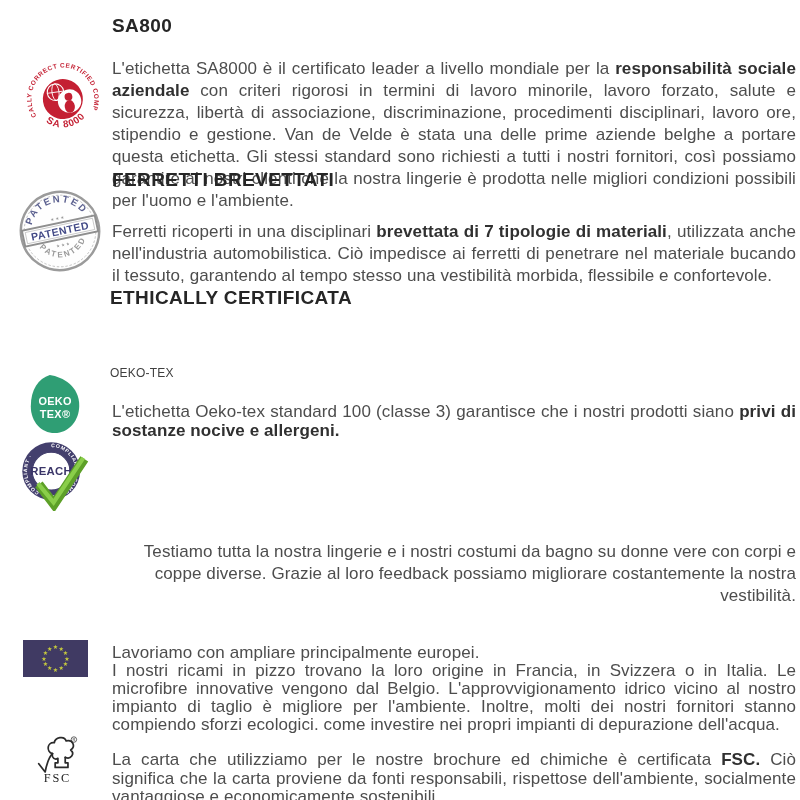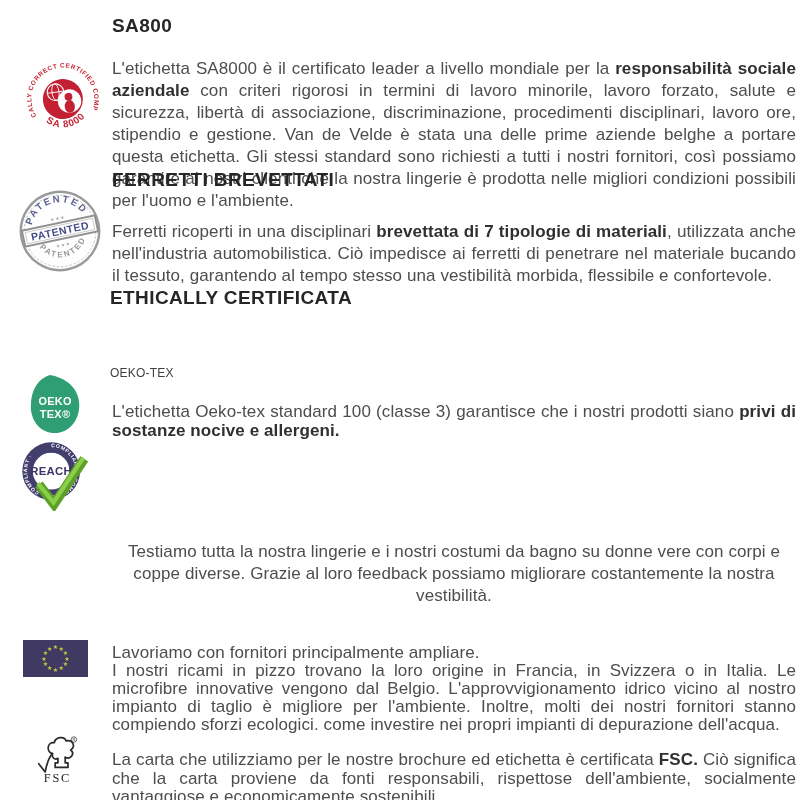--- a/index.html
+++ b/index.html
@@ -18,21 +18,21 @@
   .p-fe{top:205px}
   .badge-pt{position:absolute;left:16px;top:189px;transform:rotate(-12deg);}
   .t-li{left:110px;top:287px}
   .p-li{top:313px}
   .sub-oeko{left:110px;top:366px}
   .p-oeko{top:386px}
   .badge-oeko{position:absolute;left:27px;top:373px;}
   .p-reach{top:439px}
   .badge-reach{position:absolute;left:19px;top:437px;}
   .sub-test{left:110px;top:491px}
-  .p-test{top:525px;text-align:center;}
+  .p-test{top:525px;text-align:right;}
   .eu-flag{position:absolute;left:23px;top:640px;}
   .p-eu{top:628px}
   .p-eu .just{text-align:justify;}
   .fsc-logo{position:absolute;left:36px;top:734px;}
   .p-fsc{top:735px;line-height:18.5px}
   svg text{font-family:"Liberation Sans",sans-serif;}
   .serif{font-family:"Liberation Serif",serif;}
 </style>
 </head>
 <body>
@@ -120,29 +120,29 @@
       <text x="38.25" y="30.4">★</text>
       <text x="32.5" y="32">★</text>
       <text x="26.75" y="30.4">★</text>
       <text x="22.5" y="26.2">★</text>
       <text x="21" y="20.5">★</text>
       <text x="22.5" y="14.7">★</text>
       <text x="26.75" y="10.5">★</text>
     </g>
   </svg>
   <div class="p lh18 p-eu">
-    <div>Lavoriamo con fornitori principalmente ampliare.</div>
+    <div>Lavoriamo con ampliare principalmente europei.</div>
     <div class="just">I nostri ricami in pizzo trovano la loro origine in Francia, in Svizzera o in Italia. Le microfibre innovative vengono dal Belgio. L'approvvigionamento idrico vicino al nostro impianto di taglio è migliore per l'ambiente. Inoltre, molti dei nostri fornitori stanno compiendo sforzi ecologici. come investire nei propri impianti di depurazione dell'acqua.</div>
   </div>
 
   <svg class="fsc-logo" width="42" height="54" viewBox="0 0 46 58">
     <g stroke="#2b2b2b" stroke-width="1.9" fill="none" stroke-linecap="round" stroke-linejoin="round">
       <path d="M3,32 L10,41 C12,31 14,25 18,21"></path>
       <path d="M18,21 C11,19 12,8 20,9 C21,3 31,1 33,7 C40,5 44,13 38,17 C43,21 38,28 32,25"></path>
       <path d="M32,25 L32,31 L35,31 L35,36 L21,36 L21,31 L24,31 L24,26 C21,28 17,26 18,21"></path>
     </g>
     <circle cx="41.5" cy="5.5" r="3" fill="none" stroke="#2b2b2b" stroke-width="0.8"></circle>
     <text x="41.5" y="7.3" text-anchor="middle" font-size="4.4" fill="#2b2b2b">R</text>
     <text x="23.5" y="52" text-anchor="middle" class="serif" font-size="13.5" letter-spacing="2" fill="#1e1e1e">FSC</text>
   </svg>
-  <p class="p p-fsc"><span>La carta che utilizziamo per le nostre brochure ed etichetta è certificata </span><b>FSC.</b><span> Ciò significa che la carta proviene da fonti responsabili, rispettose dell'ambiente, socialmente vantaggiose e economicamente sostenibili.</span></p>
+  <p class="p p-fsc"><span>La carta che utilizziamo per le nostre brochure ed chimiche è certificata </span><b>FSC.</b><span> Ciò significa che la carta proviene da fonti responsabili, rispettose dell'ambiente, socialmente vantaggiose e economicamente sostenibili.</span></p>
 
 </div>
 
 </body></html>

